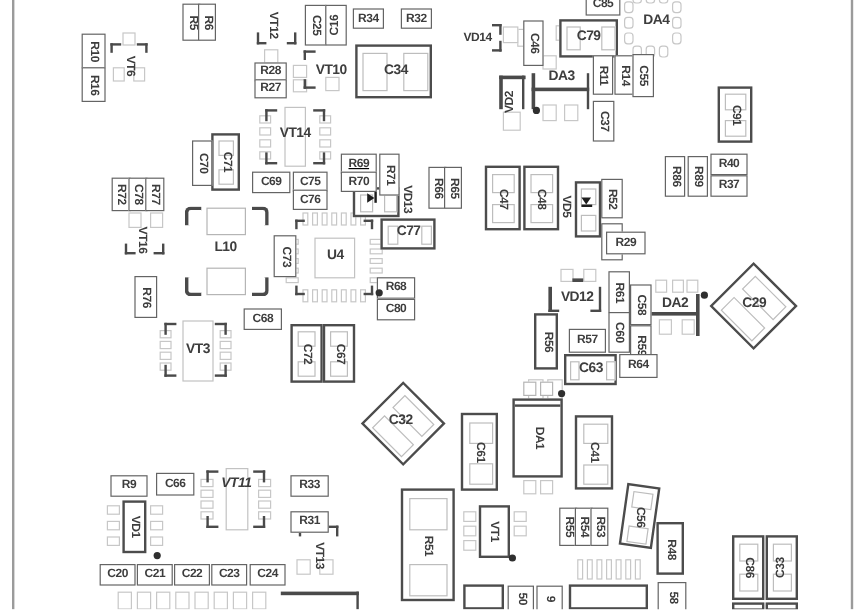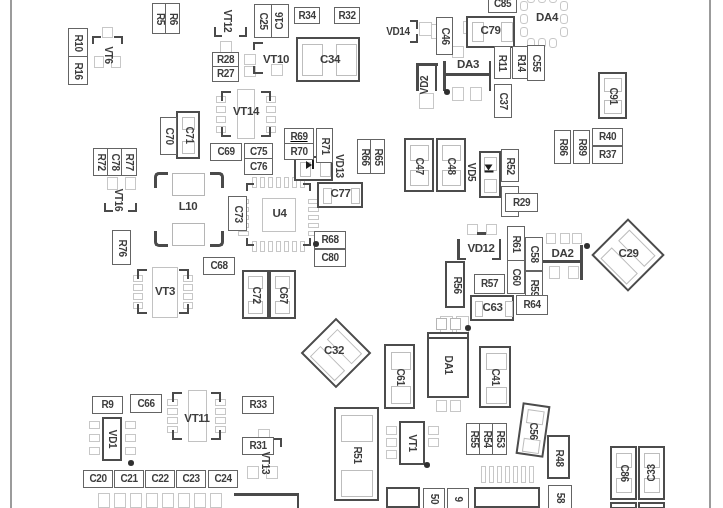--- a/index.html
+++ b/index.html
@@ -504,27 +504,27 @@
     <div class="pad" style="left: 167px; top: 426px; width: 11px; height: 7px;"></div>
     <div class="pad" style="left: 215px; top: 399px; width: 11px; height: 7px;"></div>
     <div class="pad" style="left: 215px; top: 408px; width: 11px; height: 7px;"></div>
     <div class="pad" style="left: 215px; top: 417px; width: 11px; height: 7px;"></div>
     <div class="pad" style="left: 215px; top: 426px; width: 11px; height: 7px;"></div>
     <div class="wbody" style="left: 188px; top: 390px; width: 19px; height: 52px;"></div>
     <div class="mk mk-tl" style="left: 172px; top: 392px; width: 10px; height: 10px;"></div>
     <div class="mk mk-tr" style="left: 211px; top: 392px; width: 10px; height: 10px;"></div>
     <div class="mk mk-bl" style="left: 172px; top: 430px; width: 10px; height: 10px;"></div>
     <div class="mk mk-br" style="left: 211px; top: 430px; width: 10px; height: 10px;"></div>
-    <div class="lbl big" style="left: 177px; top: 410px; width: 40px; height: 17px;">
+    <div class="lbl big" style="left: 177px; top: 395px; width: 40px; height: 17px; font-style: italic;">
       <span>VT11</span>
     </div>
     <div class="lbl boxed" style="left: 242px; top: 396px; width: 30px; height: 16px;">
       <span>R33</span>
     </div>
-    <div class="lbl boxed" style="left: 242px; top: 437px; width: 30px; height: 16px; justify-content: center;">
+    <div class="lbl boxed" style="left: 242px; top: 426px; width: 30px; height: 16px; justify-content: center;">
       <span>R31</span>
     </div>
     <div class="pad" style="left: 258px; top: 429px; width: 12px; height: 11px;"></div>
     <div class="pad" style="left: 247px; top: 466px; width: 12px; height: 13px;"></div>
     <div class="pad" style="left: 266px; top: 466px; width: 12px; height: 13px;"></div>
     <div class="mk mk-tl" style="left: 249px; top: 438px; width: 9px; height: 9px;"></div>
     <div class="mk mk-tr" style="left: 273px; top: 438px; width: 9px; height: 9px;"></div>
     <div class="lbl r90" style="left: 258px; top: 443px; width: 15px; height: 39px;">
       <span>VT13</span>
     </div>

